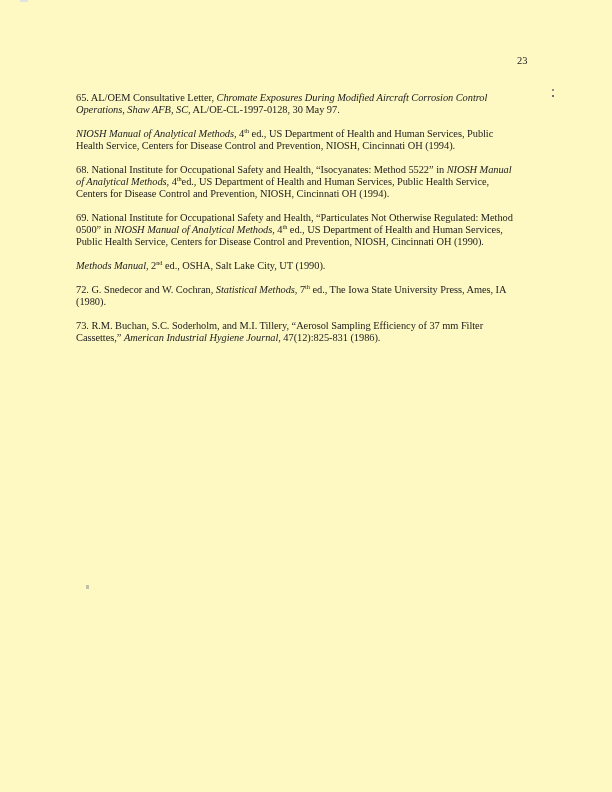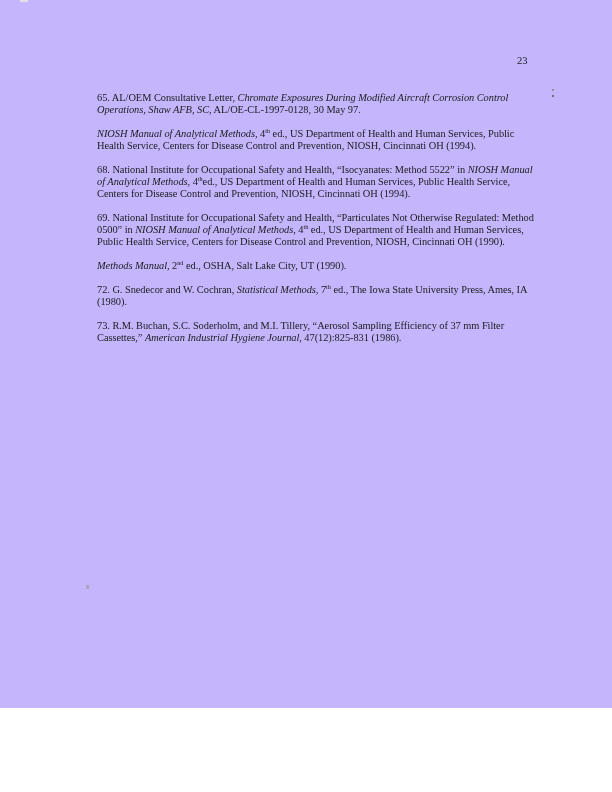--- a/index.html
+++ b/index.html
@@ -3,22 +3,22 @@
 <meta charset="utf-8">
 <style>
   html, body {
     margin: 0;
     padding: 0;
     background: #ffffff;
   }
   .page {
     position: relative;
     width: 612px;
-    height: 708px;
-    background: #c4b5fd;
+    height: 792px;
+    background: #fef9c3;
     font-family: "Liberation Serif", "DejaVu Serif", serif;
     color: #1c1c1c;
     overflow: hidden;
   }
   .page-number {
     position: absolute;
     top: 55px;
     left: 517px;
     font-size: 10.5px;
     line-height: 12px;
@@ -32,21 +32,20 @@
     font-size: 10.4px;
     letter-spacing: -0.05px;
   }
   .ref {
     margin: 0 0 12px 0;
   }
   .line {
     white-space: nowrap;
     height: 12px;
     line-height: 12px;
-    margin-left: 21px;
   }
   .it { font-style: italic; }
   sup {
     font-size: 6.3px;
     line-height: 0;
     vertical-align: super;
   }
   
   .colon-mark {
     position: absolute;

